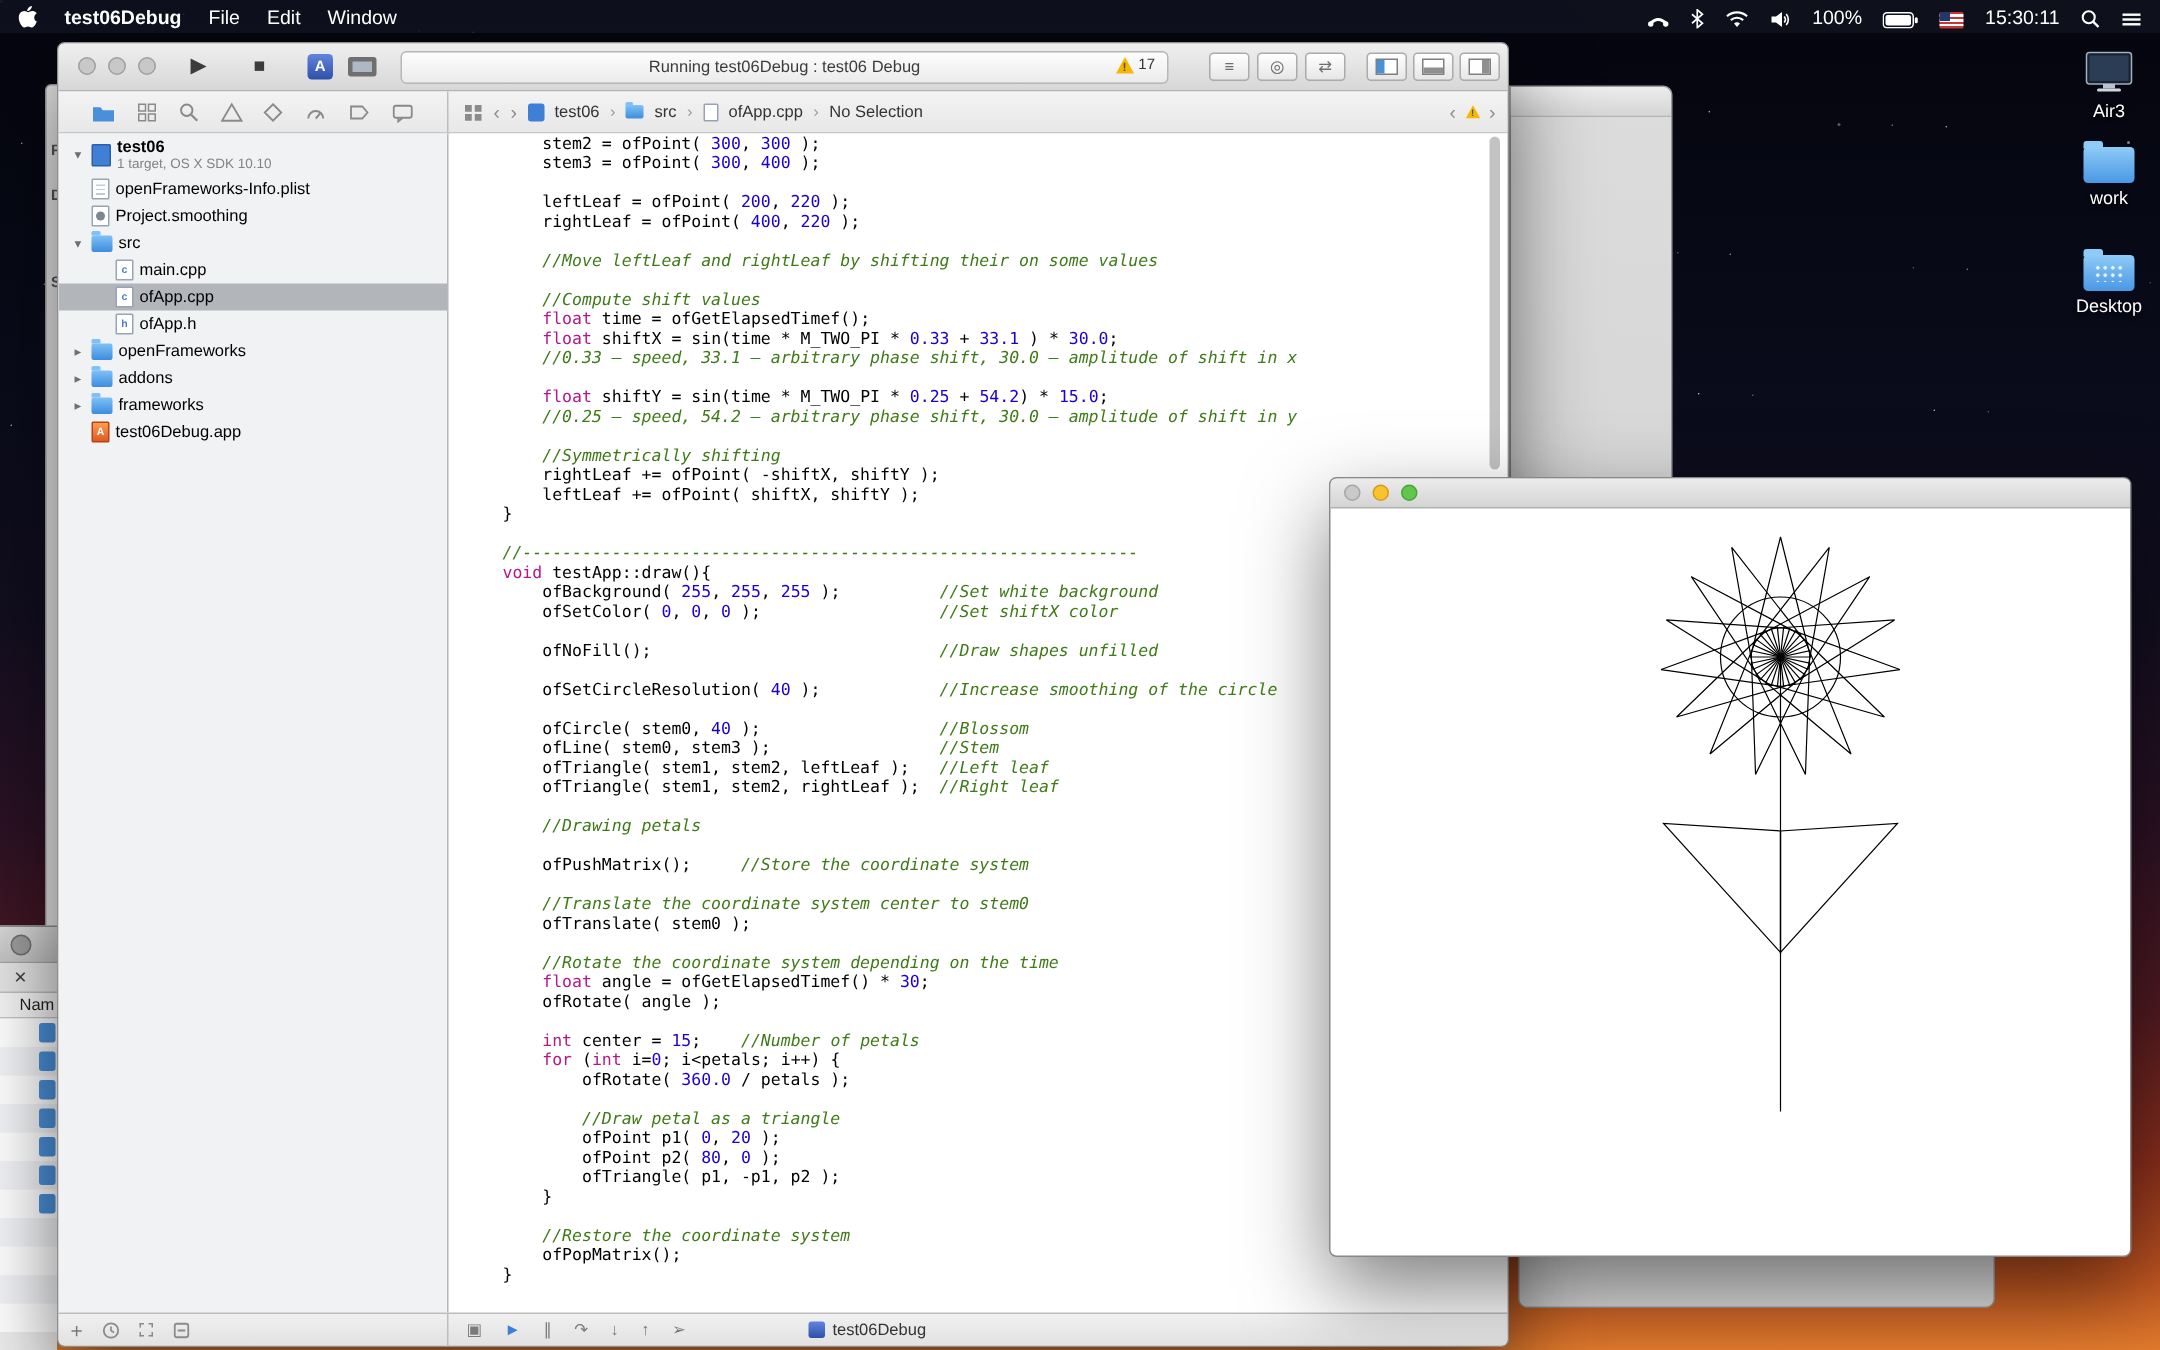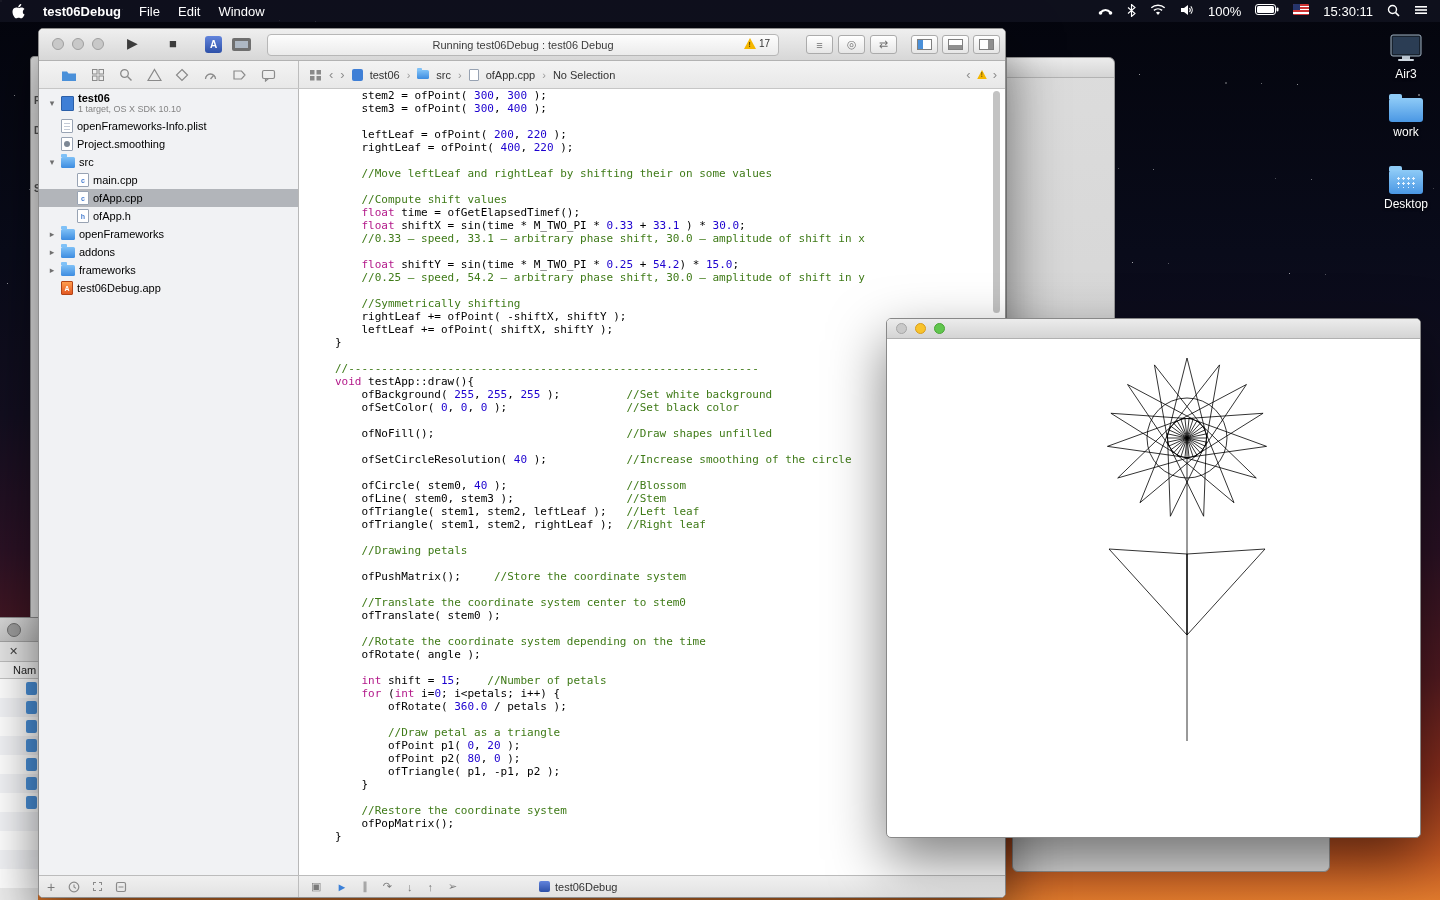--- a/index.html
+++ b/index.html
@@ -9,21 +9,21 @@
     background:linear-gradient(180deg,#04050d 0%,#090b1a 28%,#120e1f 46%,#2a1124 61%,#521a21 75%,#8a2e1c 86%,#c25722 95%,#e07a2d 100%);}
   #stars{position:absolute;inset:0;}
   .star{position:absolute;width:1px;height:1px;background:#fff;border-radius:50%;}
 
   
   #menubar{position:absolute;left:0;top:0;width:1440px;height:22px;z-index:50;
     background:rgba(17,19,33,0.80);display:flex;align-items:center;color:#fff;font-size:13px;padding:0 12px;}
   .mb-left{display:flex;align-items:center;gap:18px;}
   .mb-app{font-weight:bold;}
   .mb-item{cursor:default;}
-  .mb-right{margin-left:auto;display:flex;align-items:flex-start;gap:14px;}
+  .mb-right{margin-left:auto;display:flex;align-items:flex-end;gap:14px;}
   .mb-ic{display:flex;align-items:center;}
   .flag{width:16px;height:11px;position:relative;background:repeating-linear-gradient(180deg,#c33 0 1.6px,#fff 1.6px 3.2px);border-radius:1px;overflow:hidden;}
   .flag::before{content:"";position:absolute;left:0;top:0;width:7px;height:6px;background:#26356b;}
 
   
   .desk-icon{position:absolute;left:1378px;width:56px;display:flex;flex-direction:column;align-items:center;gap:3px;z-index:1;}
   .desk-label{color:#fff;font-size:12px;text-shadow:0 1px 3px rgba(0,0,0,.9);}
   .desk-folder{width:34px;height:24px;background:linear-gradient(#8ecbf7,#4a97e4);border-radius:3px;position:relative;display:flex;align-items:center;justify-content:center;}
   .desk-folder::before{content:"";position:absolute;top:-4px;left:0;width:13px;height:5px;border-radius:2px 2px 0 0;background:#8ecbf7;}
   .folder-dots{width:20px;height:12px;background-image:radial-gradient(#eaf4ff 1px,transparent 1.2px);background-size:5px 5px;}
@@ -94,21 +94,21 @@
   .fi.project{background:#3f7fd6;border-color:#2b5fa8;width:13px;height:15px;}
   .fi-folder{width:14px;height:11px;background:linear-gradient(#7fc1f7,#3d8ce0);border-radius:1.5px;position:relative;flex:none;}
   .fi-folder::before{content:"";position:absolute;left:0;top:-2.5px;width:6px;height:3px;background:#7fc1f7;border-radius:1px 1px 0 0;}
 
   .editor{position:absolute;left:261px;top:60px;right:0;bottom:22px;background:#fff;overflow:hidden;}
   .code{padding-left:35px;font-family:"DejaVu Sans Mono",monospace;font-size:11px;line-height:13px;}
   .code-line{height:13px;white-space:pre;}
   .tk-p{color:#000;}
   .tk-k{color:#b21889;}
   .tk-n{color:#1c00cf;}
-  .tk-c{color:#3e7a17;}
+  .tk-c{color:#3e7a17;font-style:italic;}
   .scrollbar{position:absolute;right:5px;top:2px;width:7px;height:222px;background:#c3c3c3;border-radius:4px;}
 
   .xc-bottombar{position:absolute;left:0;bottom:0;right:0;height:22px;background:linear-gradient(#f0f0f0,#e2e2e2);border-top:1px solid #bcbcbc;display:flex;font-size:12px;color:#7a7a7a;}
   .filter-bar{width:260px;border-right:1px solid #bdbdbd;display:flex;align-items:center;gap:13px;padding-left:8px;}
   .dash-box{width:9px;height:9px;border:1px dashed #8a8a8a;}
   .debug-bar{flex:1;display:flex;align-items:center;gap:15px;padding-left:12px;position:relative;}
   .dbg-ic{font-size:11px;color:#7a7a7a;}
   .dbg-bp{color:#3b80d8;}
   .dbg-app{position:absolute;left:240px;display:flex;align-items:center;gap:5px;color:#333;font-size:11px;}
   .dbg-app-ic{width:11px;height:11px;border-radius:2px;background:linear-gradient(#6284dc,#2d50a8);}
@@ -498,42 +498,43 @@
           <div class="code-line"><span class="tk-c">    //0.25 – speed, 54.2 – arbitrary phase shift, 30.0 – amplitude of shift in y</span></div>
           <div class="code-line">&nbsp;</div>
           <div class="code-line"><span class="tk-c">    //Symmetrically shifting</span></div>
           <div class="code-line"><span class="tk-p">    rightLeaf += ofPoint( -shiftX, shiftY );</span></div>
           <div class="code-line"><span class="tk-p">    leftLeaf += ofPoint( shiftX, shiftY );</span></div>
           <div class="code-line"><span class="tk-p">}</span></div>
           <div class="code-line">&nbsp;</div>
           <div class="code-line"><span class="tk-c">//--------------------------------------------------------------</span></div>
           <div class="code-line"><span class="tk-k">void</span><span class="tk-p"> testApp::draw(){</span></div>
           <div class="code-line"><span class="tk-p">    ofBackground( </span><span class="tk-n">255</span><span class="tk-p">, </span><span class="tk-n">255</span><span class="tk-p">, </span><span class="tk-n">255</span><span class="tk-p"> );          </span><span class="tk-c">//Set white background</span></div>
-          <div class="code-line"><span class="tk-p">    ofSetColor( </span><span class="tk-n">0</span><span class="tk-p">, </span><span class="tk-n">0</span><span class="tk-p">, </span><span class="tk-n">0</span><span class="tk-p"> );                  </span><span class="tk-c">//Set black color</span></div>
+          <div class="code-line"><span class="tk-p">    ofSetColor( </span><span class="tk-n">0</span><span class="tk-p">, </span><span class="tk-n">0</span><span class="tk-p">, </span><span class="tk-n">0</span><span class="tk-p"> );                  </span><span class="tk-c">//Set shiftX color</span></div>
           <div class="code-line">&nbsp;</div>
           <div class="code-line"><span class="tk-p">    ofNoFill();                             </span><span class="tk-c">//Draw shapes unfilled</span></div>
           <div class="code-line">&nbsp;</div>
           <div class="code-line"><span class="tk-p">    ofSetCircleResolution( </span><span class="tk-n">40</span><span class="tk-p"> );            </span><span class="tk-c">//Increase smoothing of the circle</span></div>
           <div class="code-line">&nbsp;</div>
           <div class="code-line"><span class="tk-p">    ofCircle( stem0, </span><span class="tk-n">40</span><span class="tk-p"> );                  </span><span class="tk-c">//Blossom</span></div>
           <div class="code-line"><span class="tk-p">    ofLine( stem0, stem3 );                 </span><span class="tk-c">//Stem</span></div>
           <div class="code-line"><span class="tk-p">    ofTriangle( stem1, stem2, leftLeaf );   </span><span class="tk-c">//Left leaf</span></div>
           <div class="code-line"><span class="tk-p">    ofTriangle( stem1, stem2, rightLeaf );  </span><span class="tk-c">//Right leaf</span></div>
           <div class="code-line">&nbsp;</div>
           <div class="code-line"><span class="tk-c">    //Drawing petals</span></div>
           <div class="code-line">&nbsp;</div>
           <div class="code-line"><span class="tk-p">    ofPushMatrix();     </span><span class="tk-c">//Store the coordinate system</span></div>
           <div class="code-line">&nbsp;</div>
           <div class="code-line"><span class="tk-c">    //Translate the coordinate system center to stem0</span></div>
           <div class="code-line"><span class="tk-p">    ofTranslate( stem0 );</span></div>
           <div class="code-line">&nbsp;</div>
           <div class="code-line"><span class="tk-c">    //Rotate the coordinate system depending on the time</span></div>
+          <div class="code-line"><span class="tk-p">    </span><span class="tk-k">float</span><span class="tk-p"> angle = ofGetElapsedTimef() * </span><span class="tk-n">30</span><span class="tk-p">;</span></div>
           <div class="code-line"><span class="tk-p">    ofRotate( angle );</span></div>
           <div class="code-line">&nbsp;</div>
-          <div class="code-line"><span class="tk-p">    </span><span class="tk-k">int</span><span class="tk-p"> shift = </span><span class="tk-n">15</span><span class="tk-p">;    </span><span class="tk-c">//Number of petals</span></div>
+          <div class="code-line"><span class="tk-p">    </span><span class="tk-k">int</span><span class="tk-p"> center = </span><span class="tk-n">15</span><span class="tk-p">;    </span><span class="tk-c">//Number of petals</span></div>
           <div class="code-line"><span class="tk-p">    </span><span class="tk-k">for</span><span class="tk-p"> (</span><span class="tk-k">int</span><span class="tk-p"> i=</span><span class="tk-n">0</span><span class="tk-p">; i&lt;petals; i++) {</span></div>
           <div class="code-line"><span class="tk-p">        ofRotate( </span><span class="tk-n">360.0</span><span class="tk-p"> / petals );</span></div>
           <div class="code-line">&nbsp;</div>
           <div class="code-line"><span class="tk-c">        //Draw petal as a triangle</span></div>
           <div class="code-line"><span class="tk-p">        ofPoint p1( </span><span class="tk-n">0</span><span class="tk-p">, </span><span class="tk-n">20</span><span class="tk-p"> );</span></div>
           <div class="code-line"><span class="tk-p">        ofPoint p2( </span><span class="tk-n">80</span><span class="tk-p">, </span><span class="tk-n">0</span><span class="tk-p"> );</span></div>
           <div class="code-line"><span class="tk-p">        ofTriangle( p1, -p1, p2 );</span></div>
           <div class="code-line"><span class="tk-p">    }</span></div>
           <div class="code-line">&nbsp;</div>
           <div class="code-line"><span class="tk-c">    //Restore the coordinate system</span></div>

